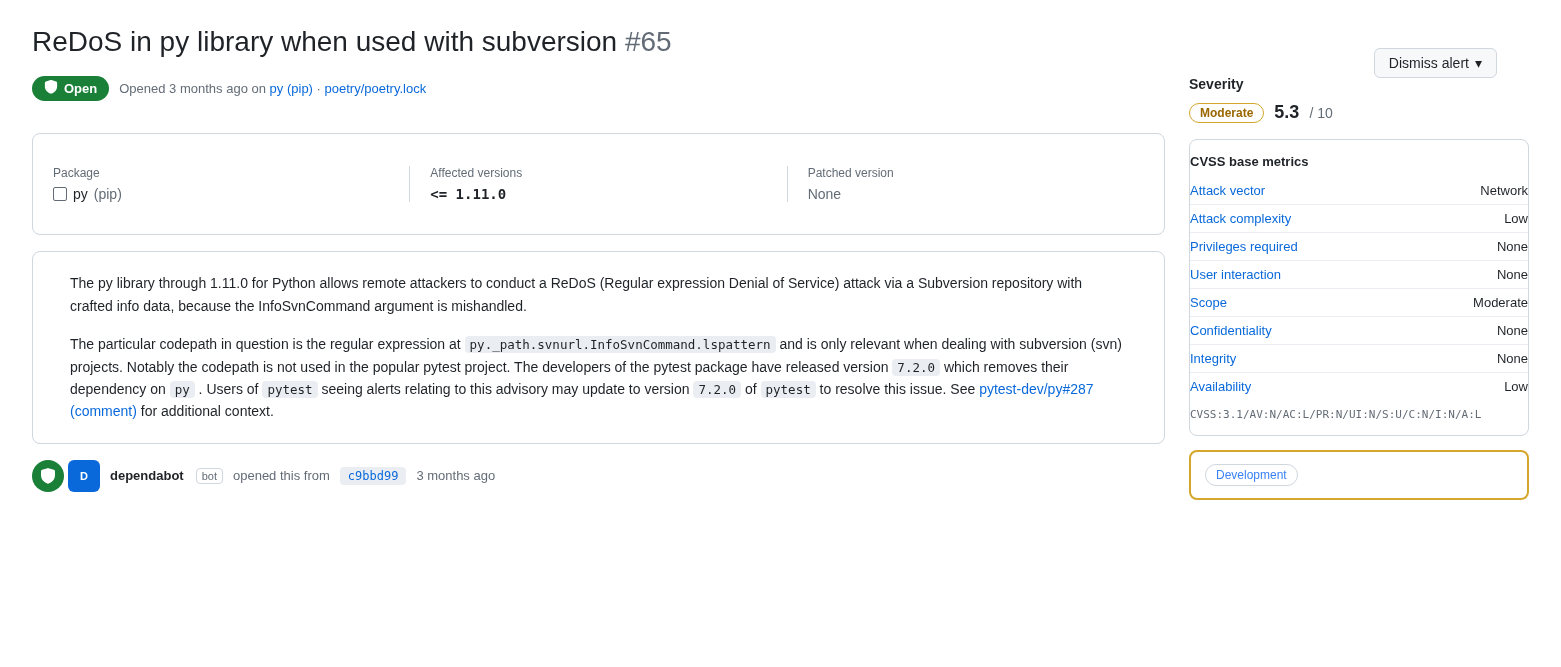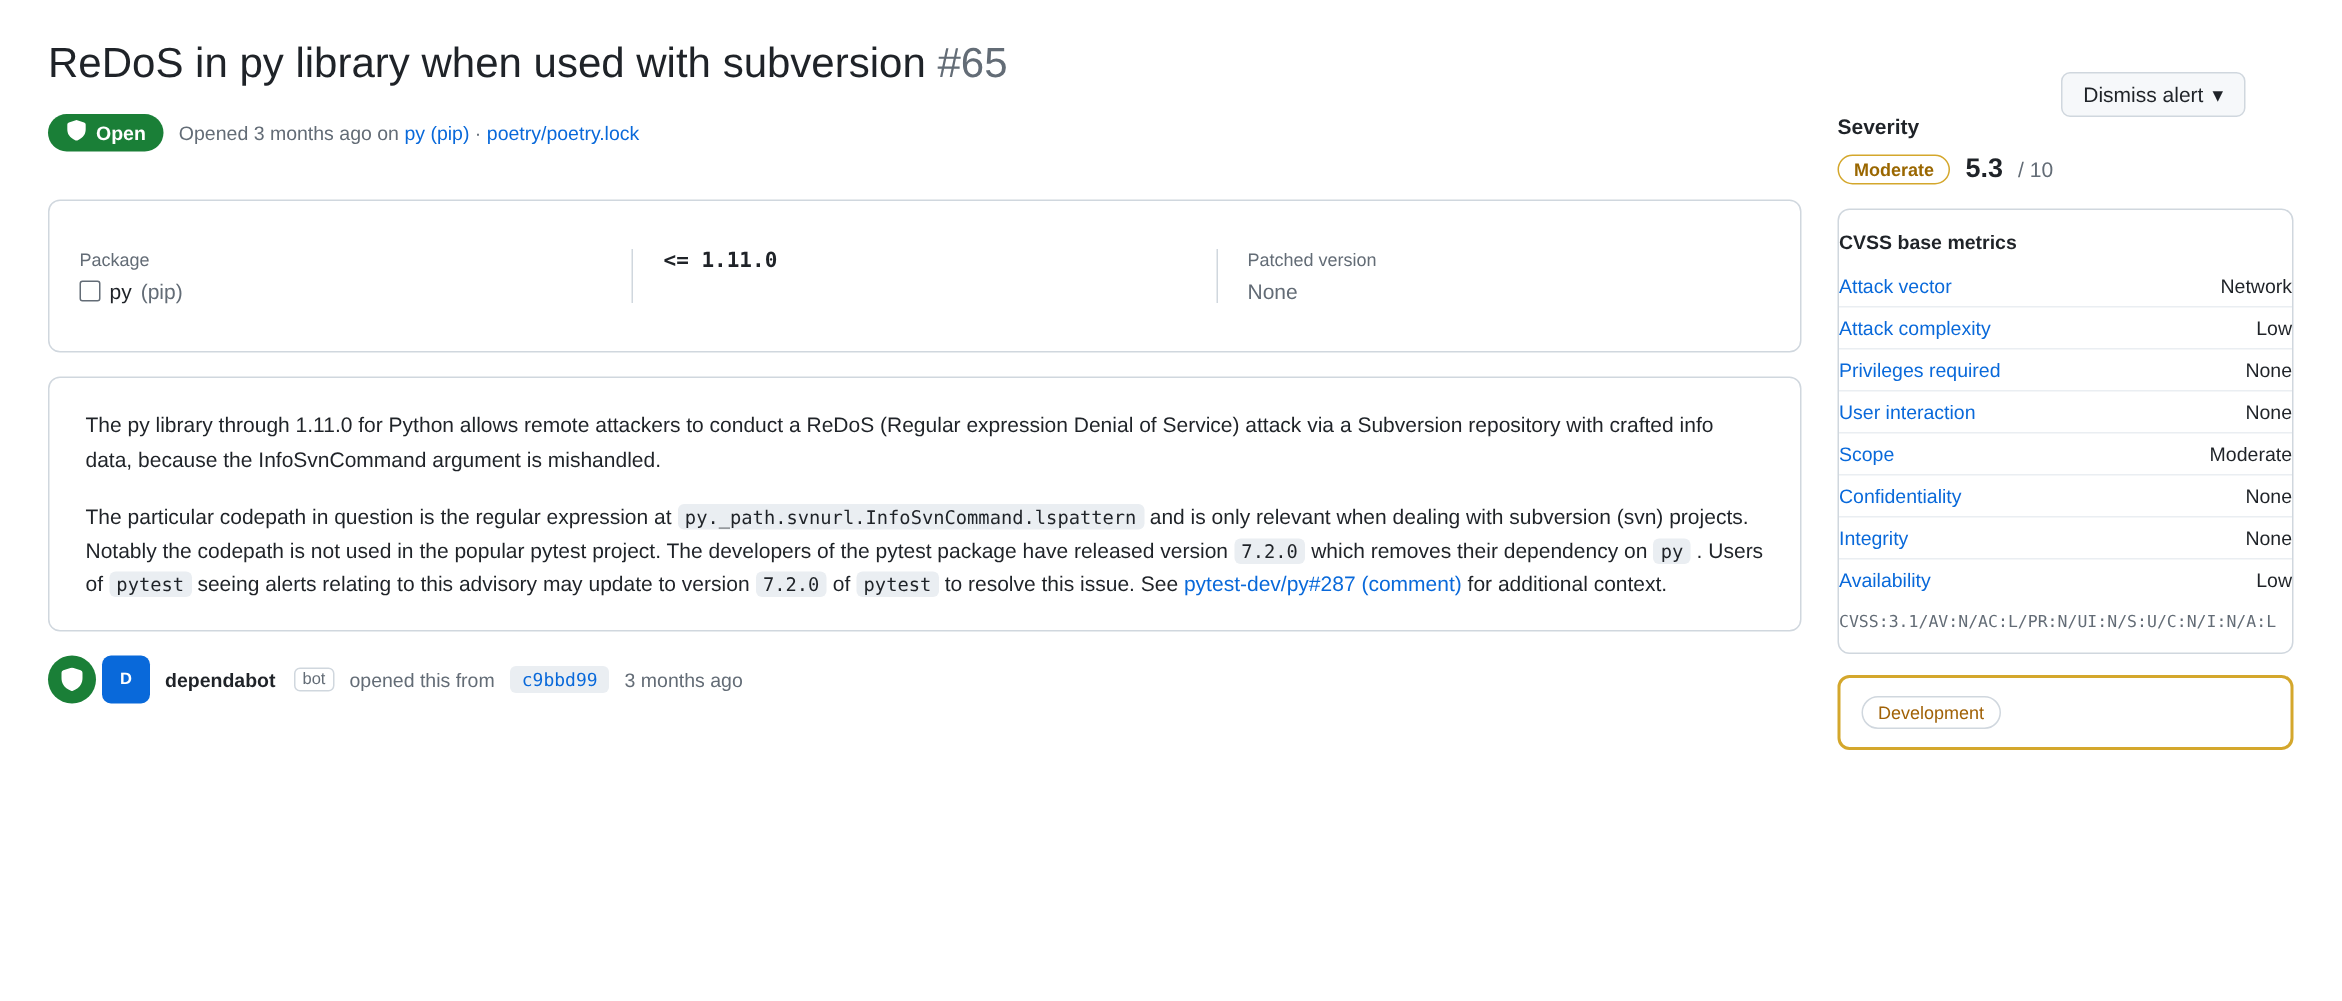--- a/index.html
+++ b/index.html
@@ -13,21 +13,21 @@
     .page-layout {
       display: flex;
       gap: 24px;
       align-items: flex-start;
     }
     .main-content {
       flex: 1;
       min-width: 0;
     }
     .sidebar {
-      width: 304px;
+      width: 340px;
       flex-shrink: 0;
     }
 
     
     .issue-title {
       font-size: 28px;
       font-weight: 400;
       color: #1f2328;
       margin-bottom: 12px;
       line-height: 1.3;
@@ -107,21 +107,21 @@
     .affected-versions {
       font-weight: 600;
       font-family: ui-monospace, monospace;
       font-size: 14px;
     }
 
     
     .description-box {
       border: 1px solid #d0d7de;
       border-radius: 8px;
-      padding: 20px 24px;
+      padding: 20px 37px;
       margin-bottom: 16px;
       font-size: 14px;
       line-height: 1.6;
       color: #1f2328;
     }
     .description-box p {
       margin-bottom: 16px;
     }
     .description-box p:last-child {
       margin-bottom: 0;
@@ -269,21 +269,21 @@
       font-weight: 600;
       color: #1f2328;
       margin-bottom: 8px;
     }
     .tag-pill {
       display: inline-block;
       border: 1px solid #d0d7de;
       border-radius: 20px;
       padding: 3px 10px;
       font-size: 12px;
-      color: #a16207;
+      color: #3b82f6;
       background: #fff;
     }
 
     
     .cvss-divider {
       border: none;
       border-top: 1px solid #eaeef2;
       margin: 2px 0;
     }
 
@@ -346,20 +346,21 @@
         <div class="pkg-col">
           <div class="pkg-label">Package</div>
           <div class="pkg-value">
             <span style="display:inline-block;width:14px;height:14px;border:1.5px solid #636c76;border-radius:2px;"></span>
             <span>py</span>
             <span class="pip-label" style="color:#636c76;">(pip)</span>
           </div>
         </div>
         <div class="pkg-divider"></div>
         <div class="pkg-col">
+          <div class="pkg-label">Affected versions</div>
           <div class="pkg-value">
             <span class="affected-versions">&lt;= 1.11.0</span>
           </div>
         </div>
         <div class="pkg-divider"></div>
         <div class="pkg-col">
           <div class="pkg-label">Patched version</div>
           <div class="pkg-value">
             <span style="color:#636c76;">None</span>
           </div>

